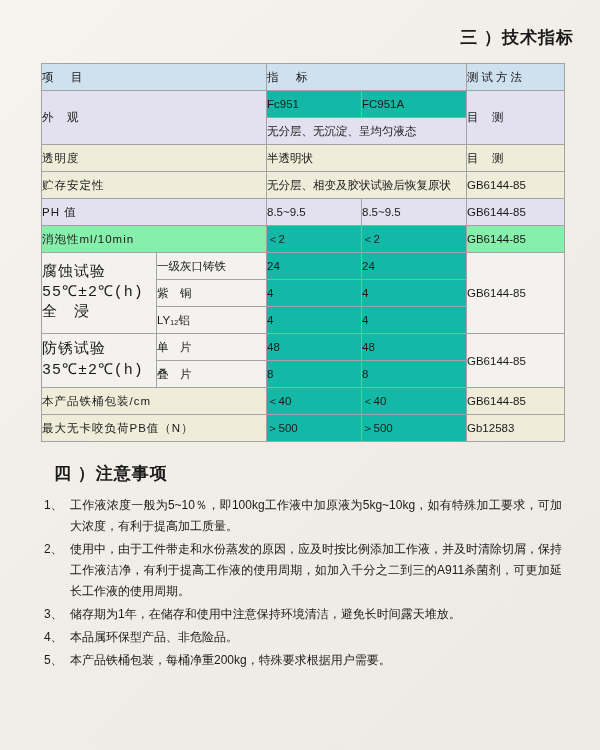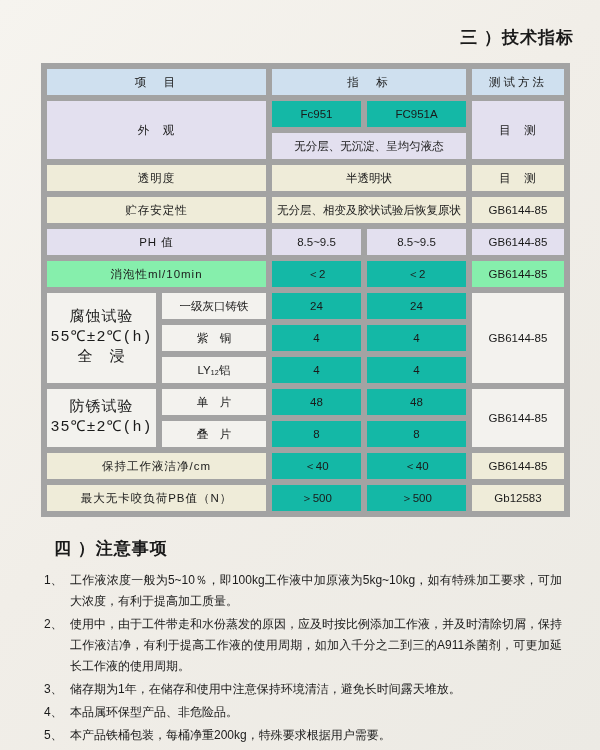--- a/index.html
+++ b/index.html
@@ -37,22 +37,22 @@
     text-align: right;
   }
   table.spec {
     border-collapse: collapse;
     width: 523px;
     margin-left: 3px;
     table-layout: fixed;
     font-size: 11.5px;
   }
   table.spec td, table.spec th {
-    border: 6px solid #a3a3a3;
-    text-align: center;
+    border: 1px solid #a3a3a3;
+    text-align: left;
     vertical-align: middle;
     padding: 0;
     height: 26px;
     font-weight: normal;
   }
   .hdr {
     background: #cfe0ef;
     font-weight: bold;
     letter-spacing: 3px;
     height: 30px;
@@ -191,21 +191,21 @@
         <td class="c-white">48</td>
         <td class="c-lgray" rowspan="2">GB6144-85</td>
       </tr>
       <tr>
         <td class="c-lgray">叠　片</td>
         <td class="c-white">8</td>
         <td class="c-white">8</td>
       </tr>
 
       <tr>
-        <td class="c-cream rowlabel" colspan="2">保持工作液洁净/cm</td>
+        <td class="c-cream rowlabel" colspan="2">本产品铁桶包装/cm</td>
         <td class="c-white">＜40</td>
         <td class="c-white">＜40</td>
         <td class="c-cream">GB6144-85</td>
       </tr>
 
       <tr>
         <td class="c-cream rowlabel" colspan="2">最大无卡咬负荷PB值（N）</td>
         <td class="c-white">＞500</td>
         <td class="c-white">＞500</td>
         <td class="c-cream">Gb12583</td>

